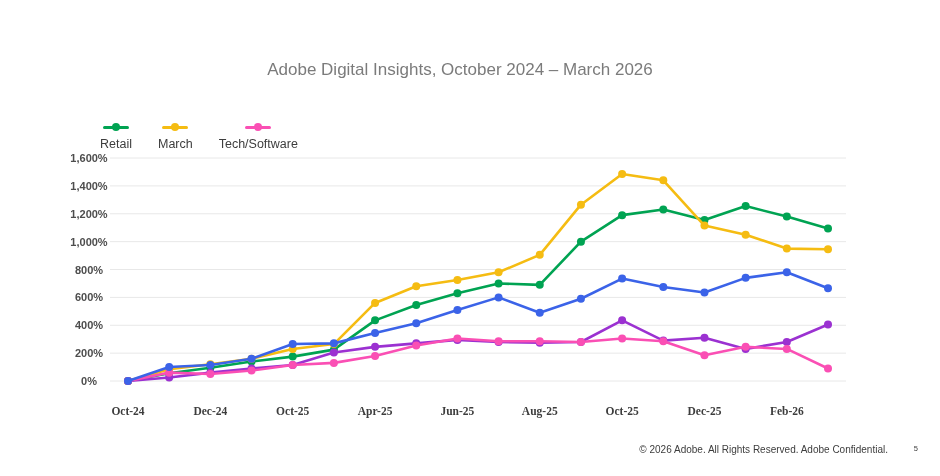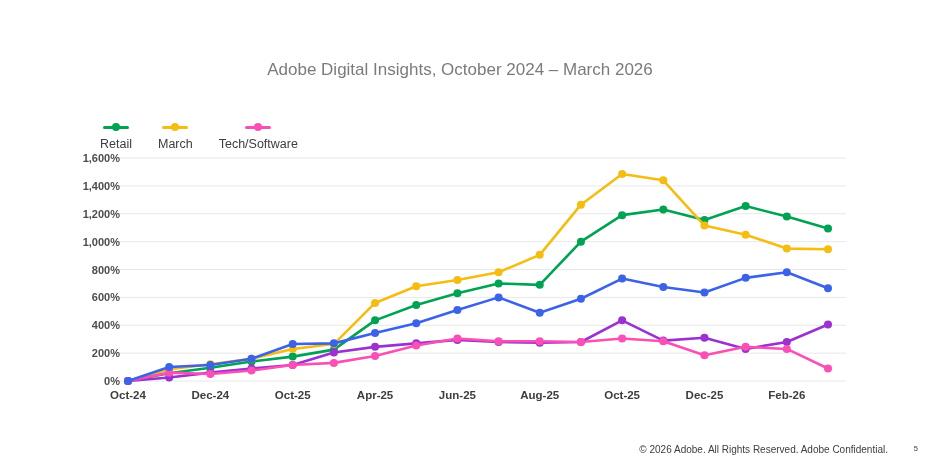--- a/index.html
+++ b/index.html
@@ -96,41 +96,42 @@
     position: absolute;
     left: 58px;
     top: 150px;
     width: 62px;
     height: 240px;
   }
   .y-tick {
     position: absolute;
     right: 0;
     width: 62px;
-    text-align: right;
+    text-align: center;
     font-size: 11px;
     font-weight: bold;
     color: #4d4d4d;
     transform: translateY(-50%);
   }
   #x-axis-labels {
     position: absolute;
     left: 0;
     top: 389px;
     width: 940px;
     height: 18px;
   }
   .x-tick {
     position: absolute;
-    top: 0;
+    top: 16px;
     font-size: 11.5px;
     font-weight: bold;
     color: #3d3d3d;
     transform: translateX(-50%);
     white-space: nowrap;
+    font-family: Liberation Serif, serif;
   }
   #footer {
     position: absolute;
     left: 0;
     top: 444px;
     width: 940px;
     height: 16px;
   }
   #footer-copy {
     position: absolute;

